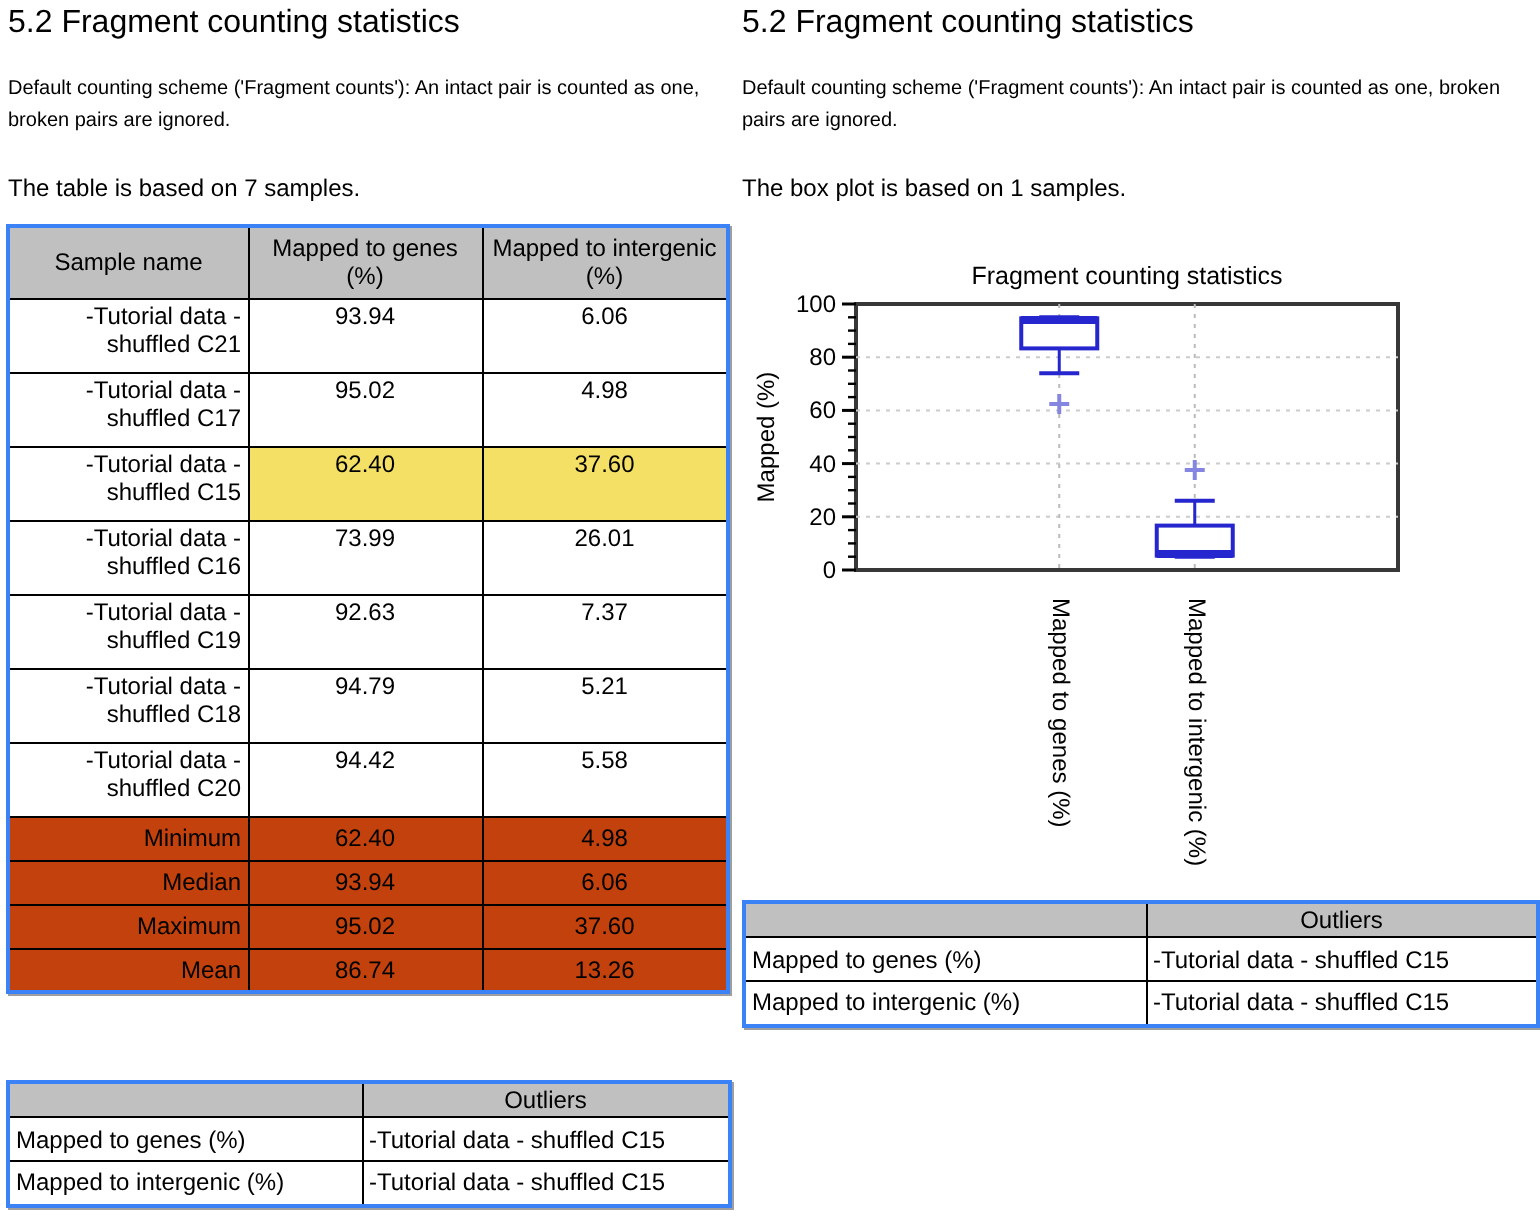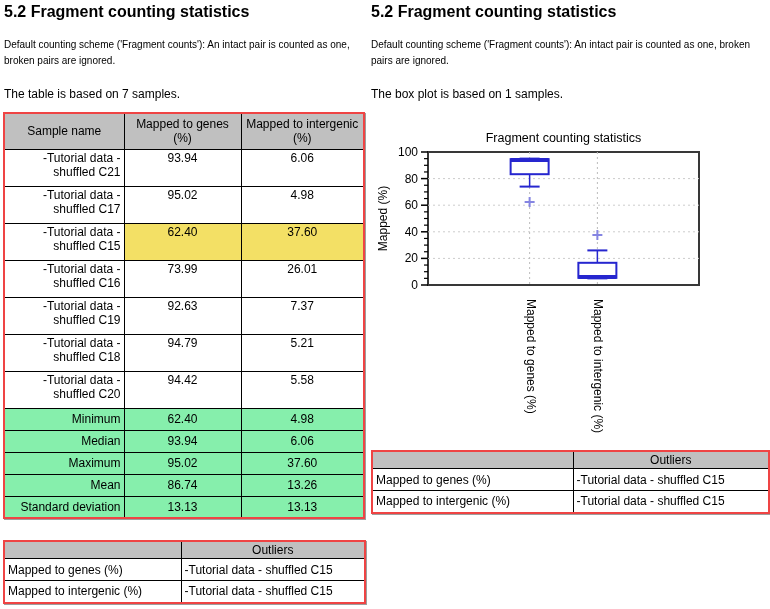--- a/index.html
+++ b/index.html
@@ -1,34 +1,34 @@
 <!DOCTYPE html>
 <html><head>
 <meta charset="utf-8">
 <style>
   html,body{margin:0;padding:0;background:#ffffff;}
   .page{
     position:relative;width:770px;height:609px;background:#ffffff;
     font-family:"Liberation Sans","DejaVu Sans",sans-serif;color:#000;overflow:hidden;
   }
   .abs{position:absolute;}
-  h2.heading{margin:0;font-size:16px;font-weight:bold;letter-spacing:0;}
+  h2.heading{margin:0;font-size:16px;font-weight:normal;letter-spacing:0;}
   p.intro{margin:0;font-size:10px;line-height:15.5px;}
   p.caption{margin:0;font-size:12px;}
   table{border-collapse:collapse;table-layout:fixed;font-size:12px;
-        border:2px solid #ef4444;box-shadow:1px 1px 0 #9e9e9e;background:#fff;}
+        border:2px solid #3b82f6;box-shadow:1px 1px 0 #9e9e9e;background:#fff;}
   td,th{border:1px solid #000;padding:1px 3px;overflow:hidden;}
   th{background:#c0c0c0;font-weight:normal;text-align:center;vertical-align:middle;}
   .stats thead tr{height:36px;}
   .stats tr.data{height:37px;}
   .stats tr.data td{vertical-align:top;}
   .stats td.num{text-align:center;}
   .stats td.sample{text-align:right;}
   .stats tr.summary{height:22px;}
-  .stats tr.summary td{background:#86efac;vertical-align:middle;margin-top:40px;}
+  .stats tr.summary td{background:#c2410c;vertical-align:middle;margin-top:40px;}
   .stats td.hl{background:#f3e065;}
   .outliers thead tr{height:14px;padding-left:36px;}
   .outliers tbody tr{height:22px;}
   .outliers td{text-align:left;vertical-align:middle;}
   svg text{font-family:"Liberation Sans","DejaVu Sans",sans-serif;fill:#000;}
 </style>
 </head>
 <body>
 
 <div class="page">
@@ -98,25 +98,20 @@
         </tr>
         <tr class="summary">
           <td class="sample">Maximum</td>
           <td class="num">95.02</td>
           <td class="num">37.60</td>
         </tr>
         <tr class="summary">
           <td class="sample">Mean</td>
           <td class="num">86.74</td>
           <td class="num">13.26</td>
-        </tr>
-        <tr class="summary">
-          <td class="sample">Standard deviation</td>
-          <td class="num">13.13</td>
-          <td class="num">13.13</td>
         </tr>
       </tbody>
   </table>
 
   <table class="outliers abs" style="left:3px;top:540px;width:361px;">
     <colgroup>
         <col style="width:177px">
         <col style="width:184px">
       </colgroup>
     <thead>

